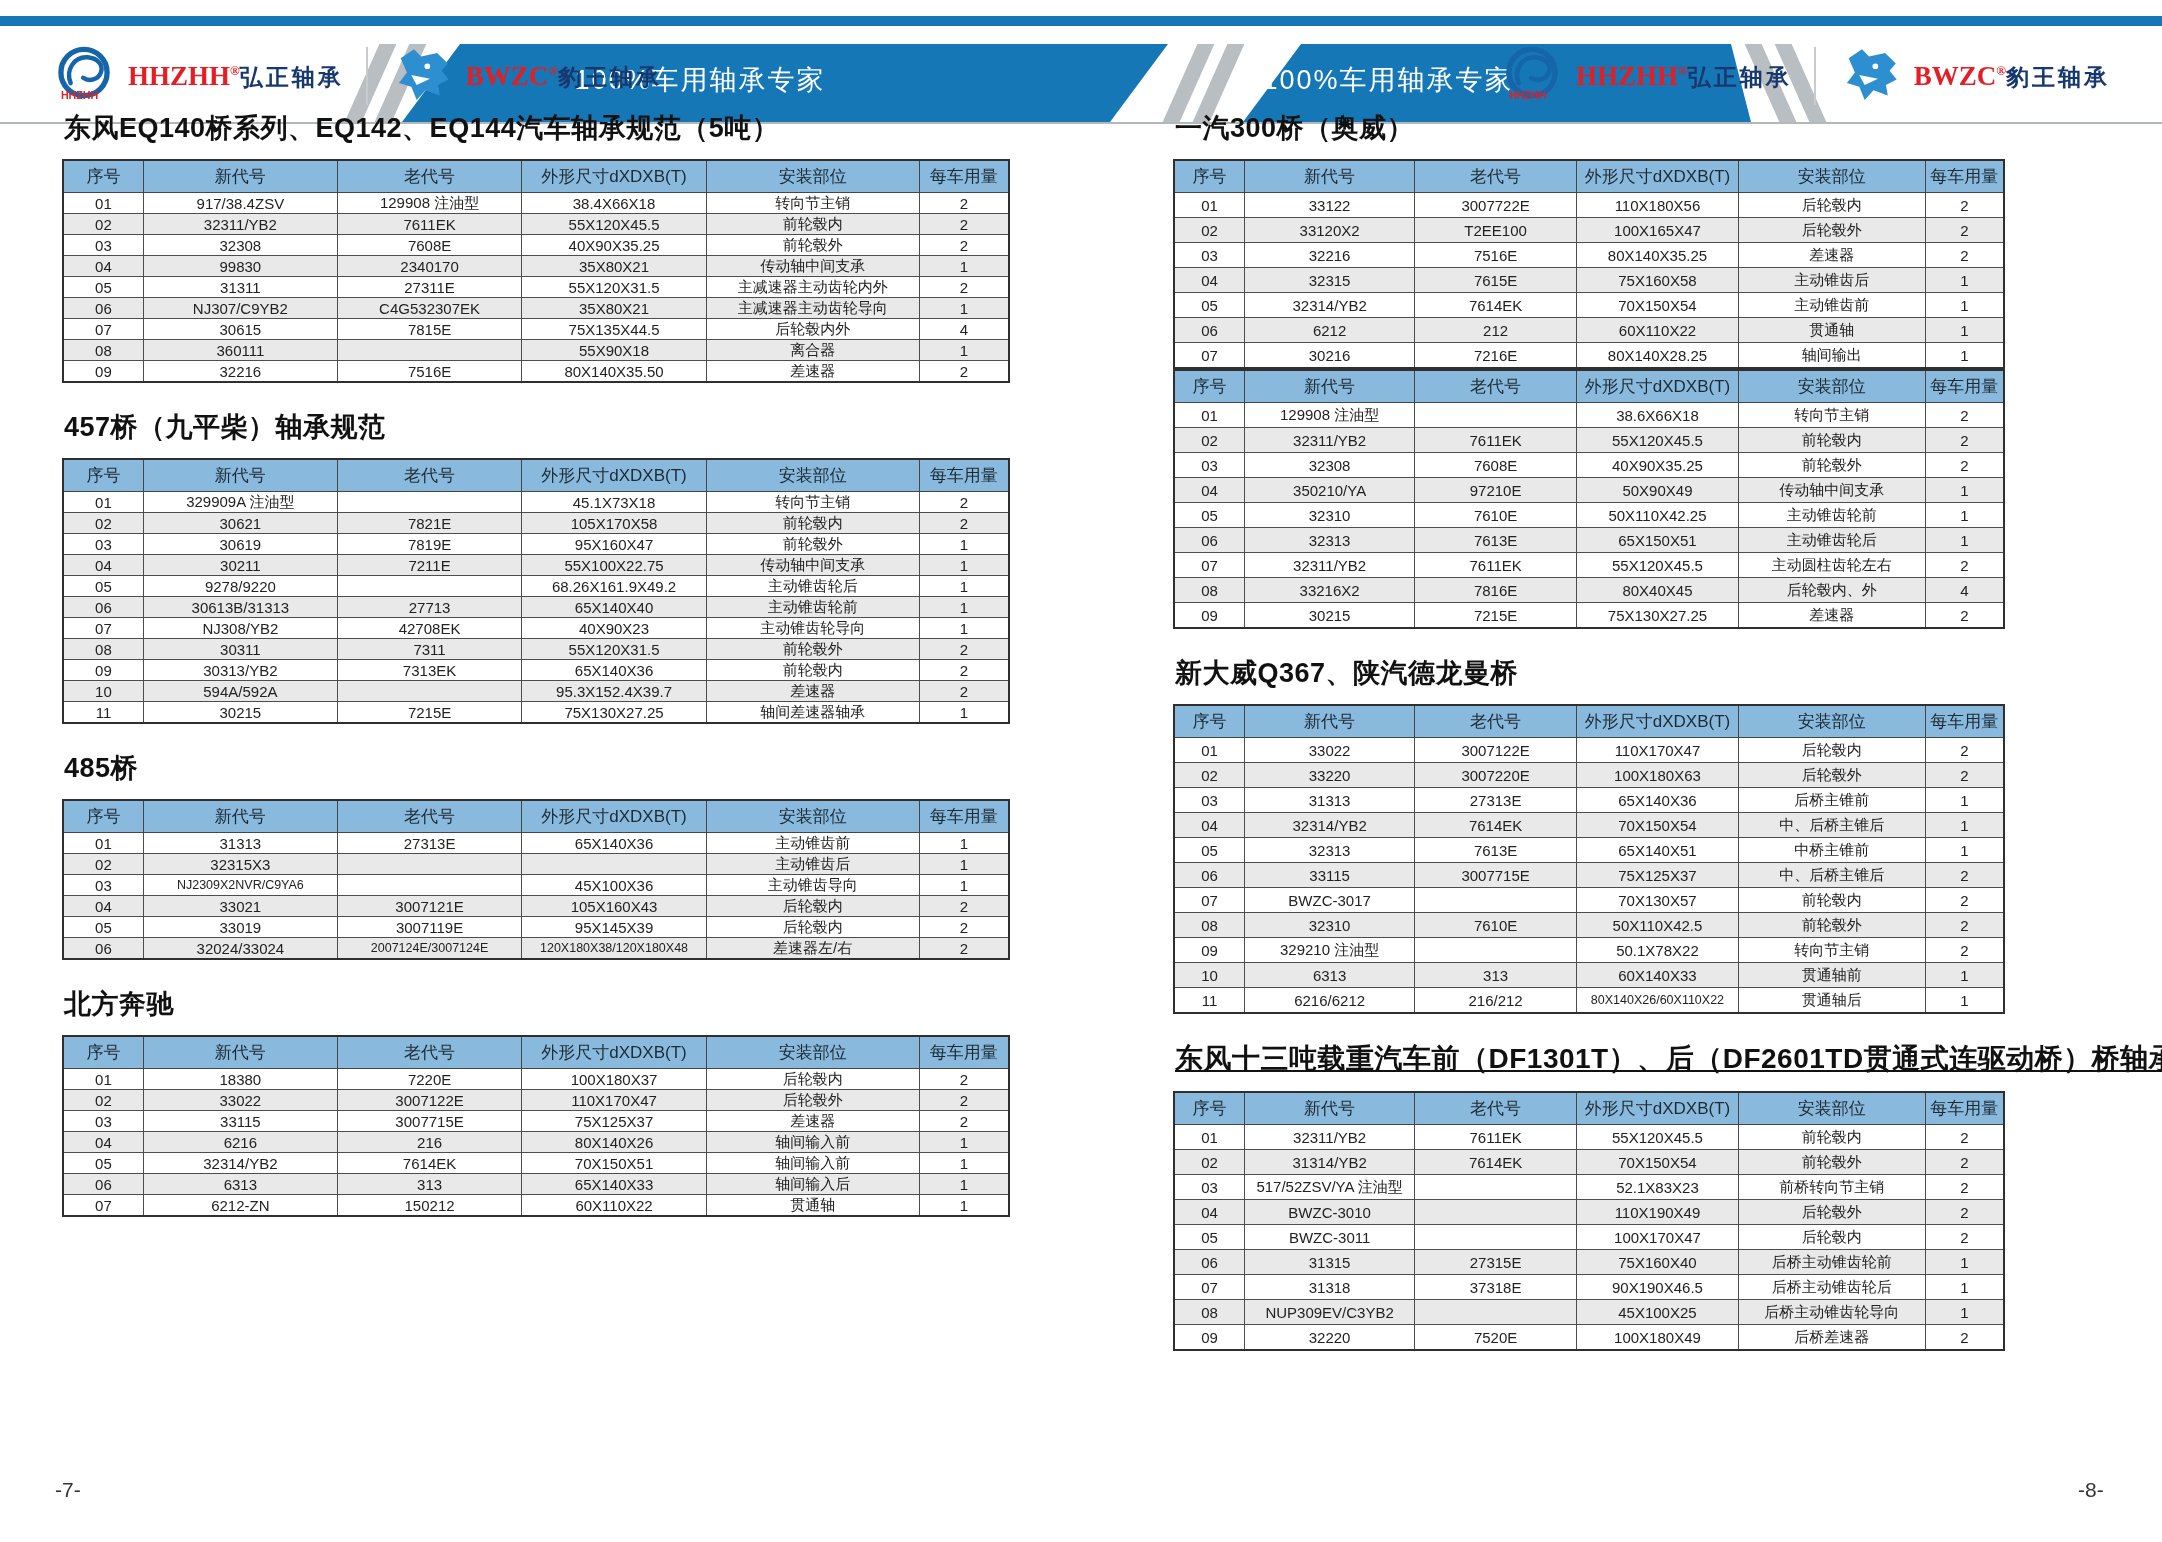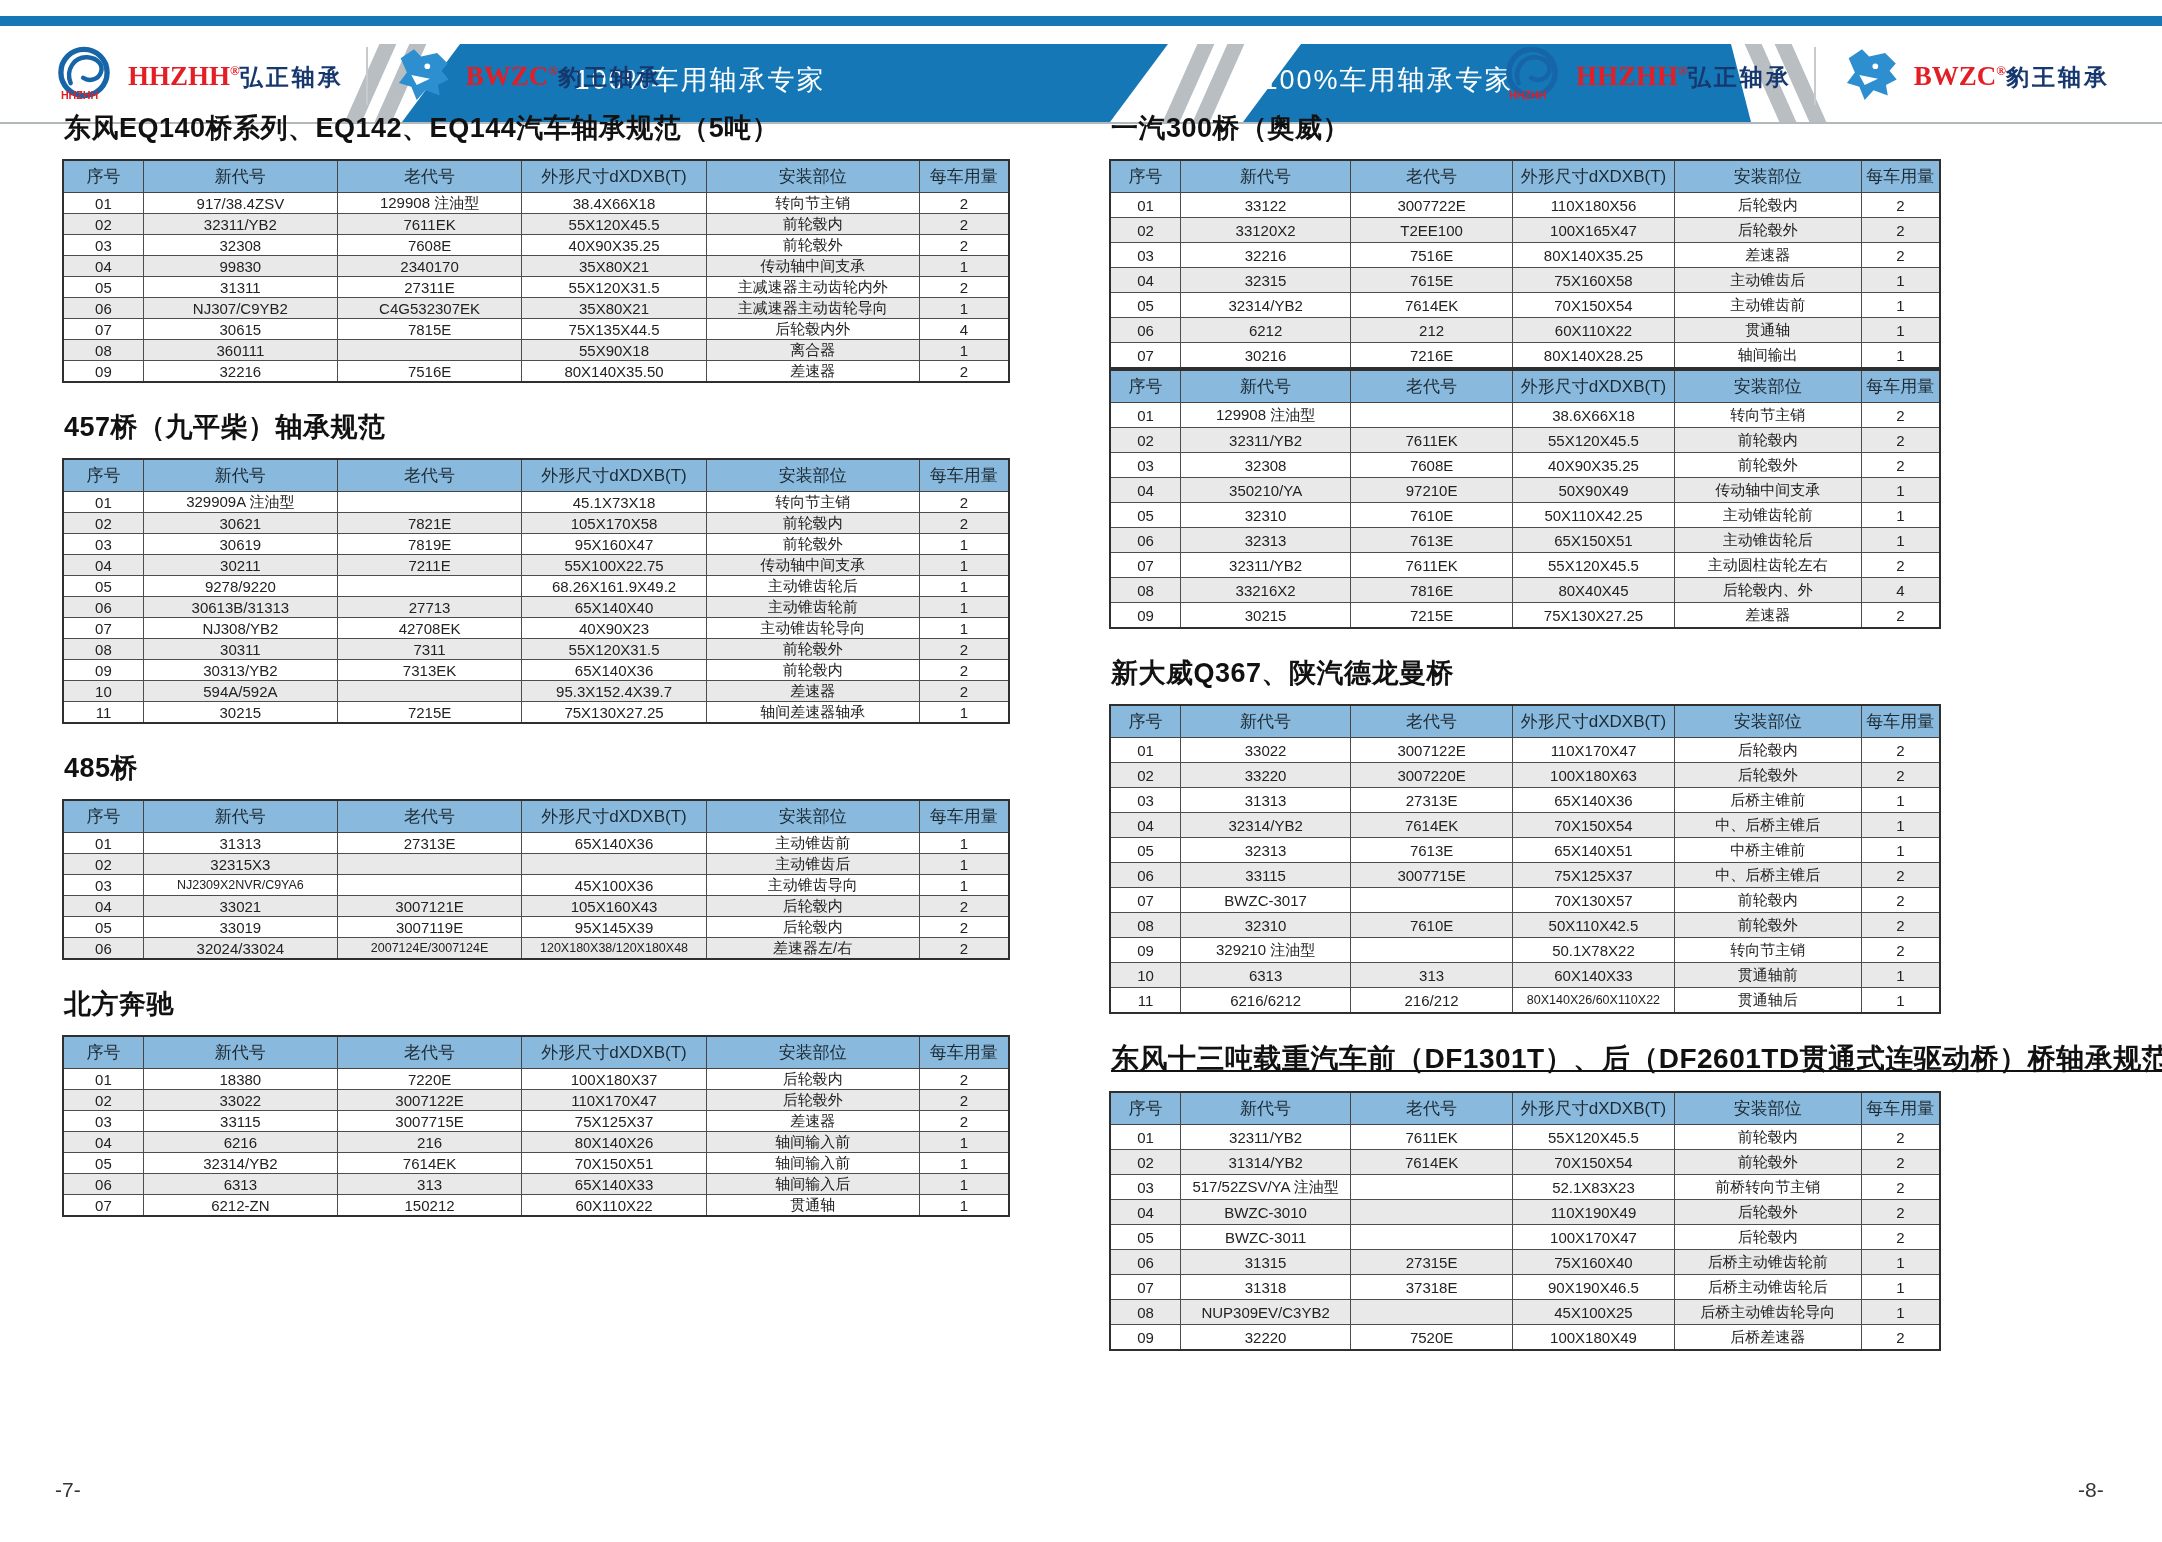--- a/index.html
+++ b/index.html
@@ -27,21 +27,21 @@
   .logo-icon{display:inline-flex;width:64px;height:64px;}
   .brand-text{display:inline-flex;flex-direction:row;line-height:1.05;}
   .brand-en{color:#e31e24;font-size:27px;font-weight:bold;font-family:"Liberation Serif","DejaVu Serif",serif;}
   .brand-en sup{font-size:13px;}
   .brand-cn{color:#16386e;font-size:23px;font-weight:bold;letter-spacing:3px;margin-top:3px;}
   .brand-divider{width:2px;height:58px;background:#c7cbce;margin:0 10px;}
 
   
   .page-col{position:absolute;top:100px;}
   .col-left{left:62px;width:948px;}
-  .col-right{left:1074px;width:832px;padding-left:35px;}
+  .col-right{left:1138px;width:832px;padding-left:35px;}
 
   .tbl-title{margin:26px 0 13px 2px;font-size:27px;font-weight:bold;color:#111;letter-spacing:0.5px;white-space:nowrap;}
   .tbl-section:first-child .tbl-title{margin-top:10px;}
   .tbl-title.small{font-size:28px;text-decoration:underline;}
 
   table.spec-table{width:100%;border-collapse:collapse;table-layout:fixed;border:2px solid #2f2f2f;}
   .spec-table th{background:#8ab9de;color:#1c2b33;font-weight:normal;font-size:17px;height:31px;border:1px solid #454545;padding:0 2px;white-space:nowrap;overflow:hidden;}
   .spec-table td{font-size:15px;color:#222;text-align:center;height:var(--rowh,20px);border:1px solid #4d4d4d;padding:0 3px;white-space:nowrap;overflow:hidden;}
   .spec-table tbody tr:nth-child(even) td{background:#e9e9e9;}
   .spec-table td.tight{font-size:12.5px;}

